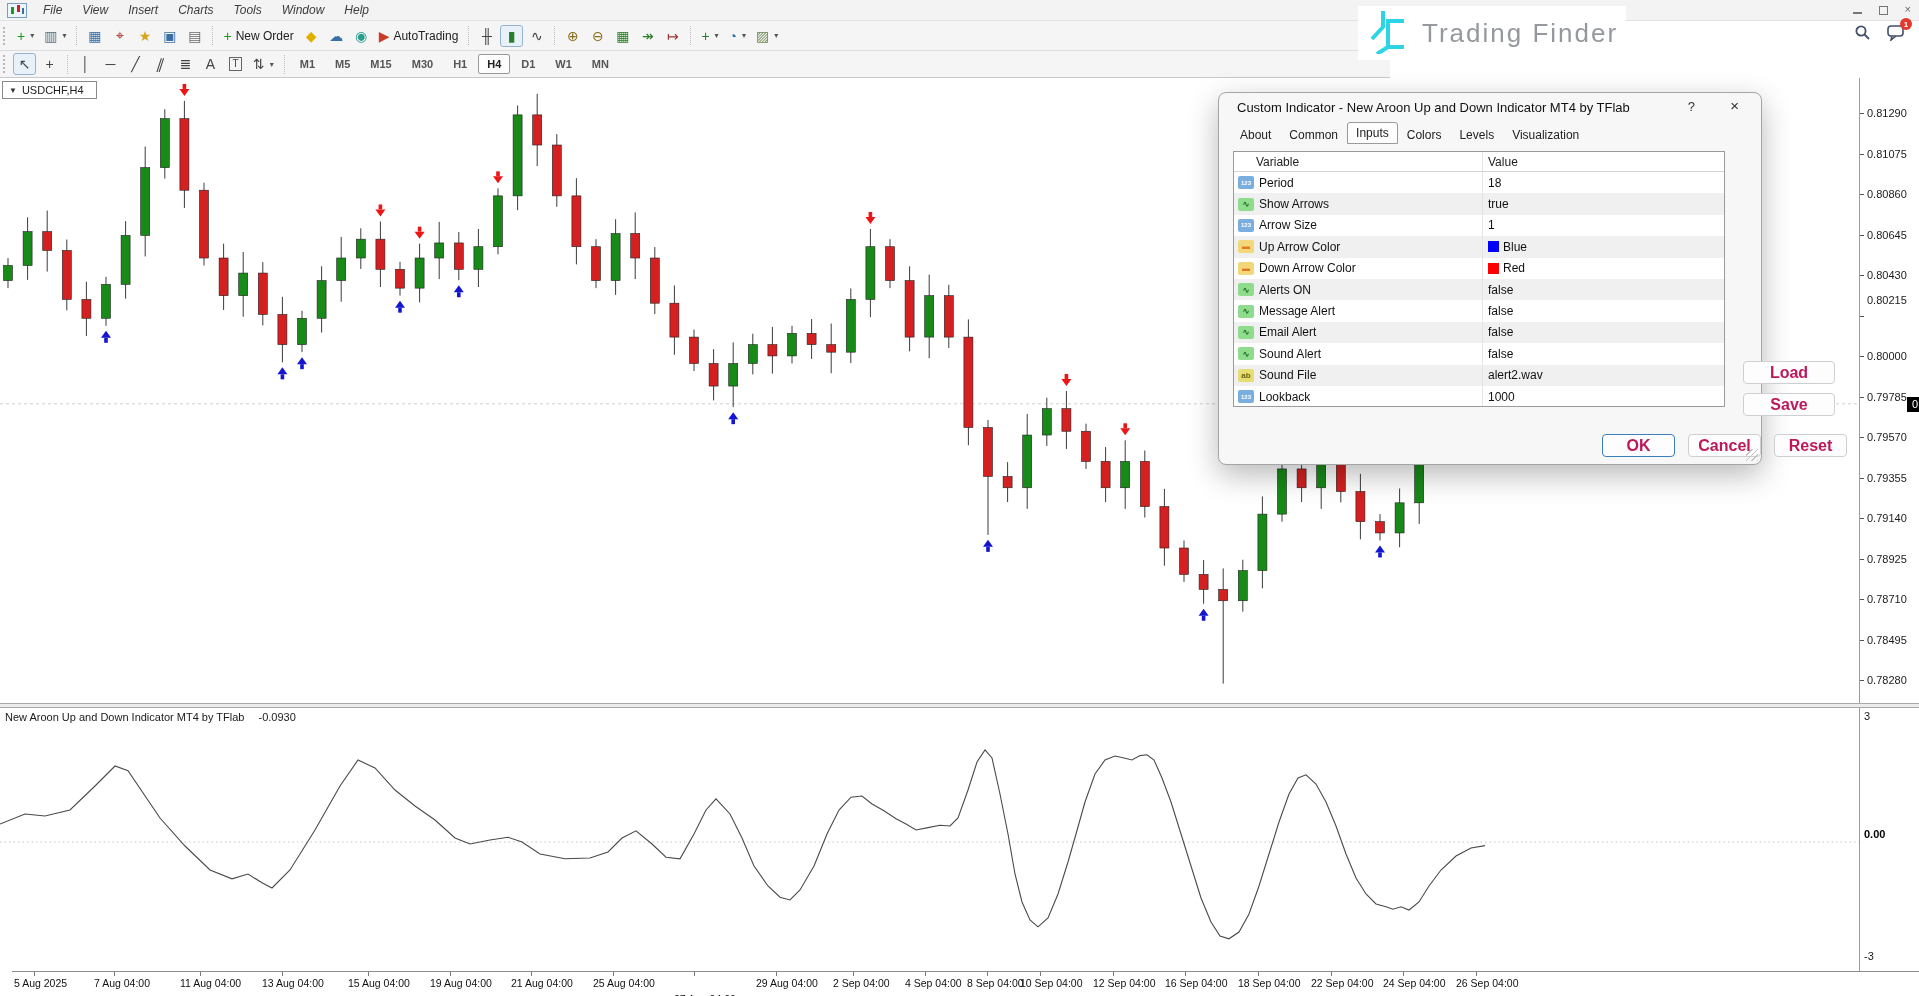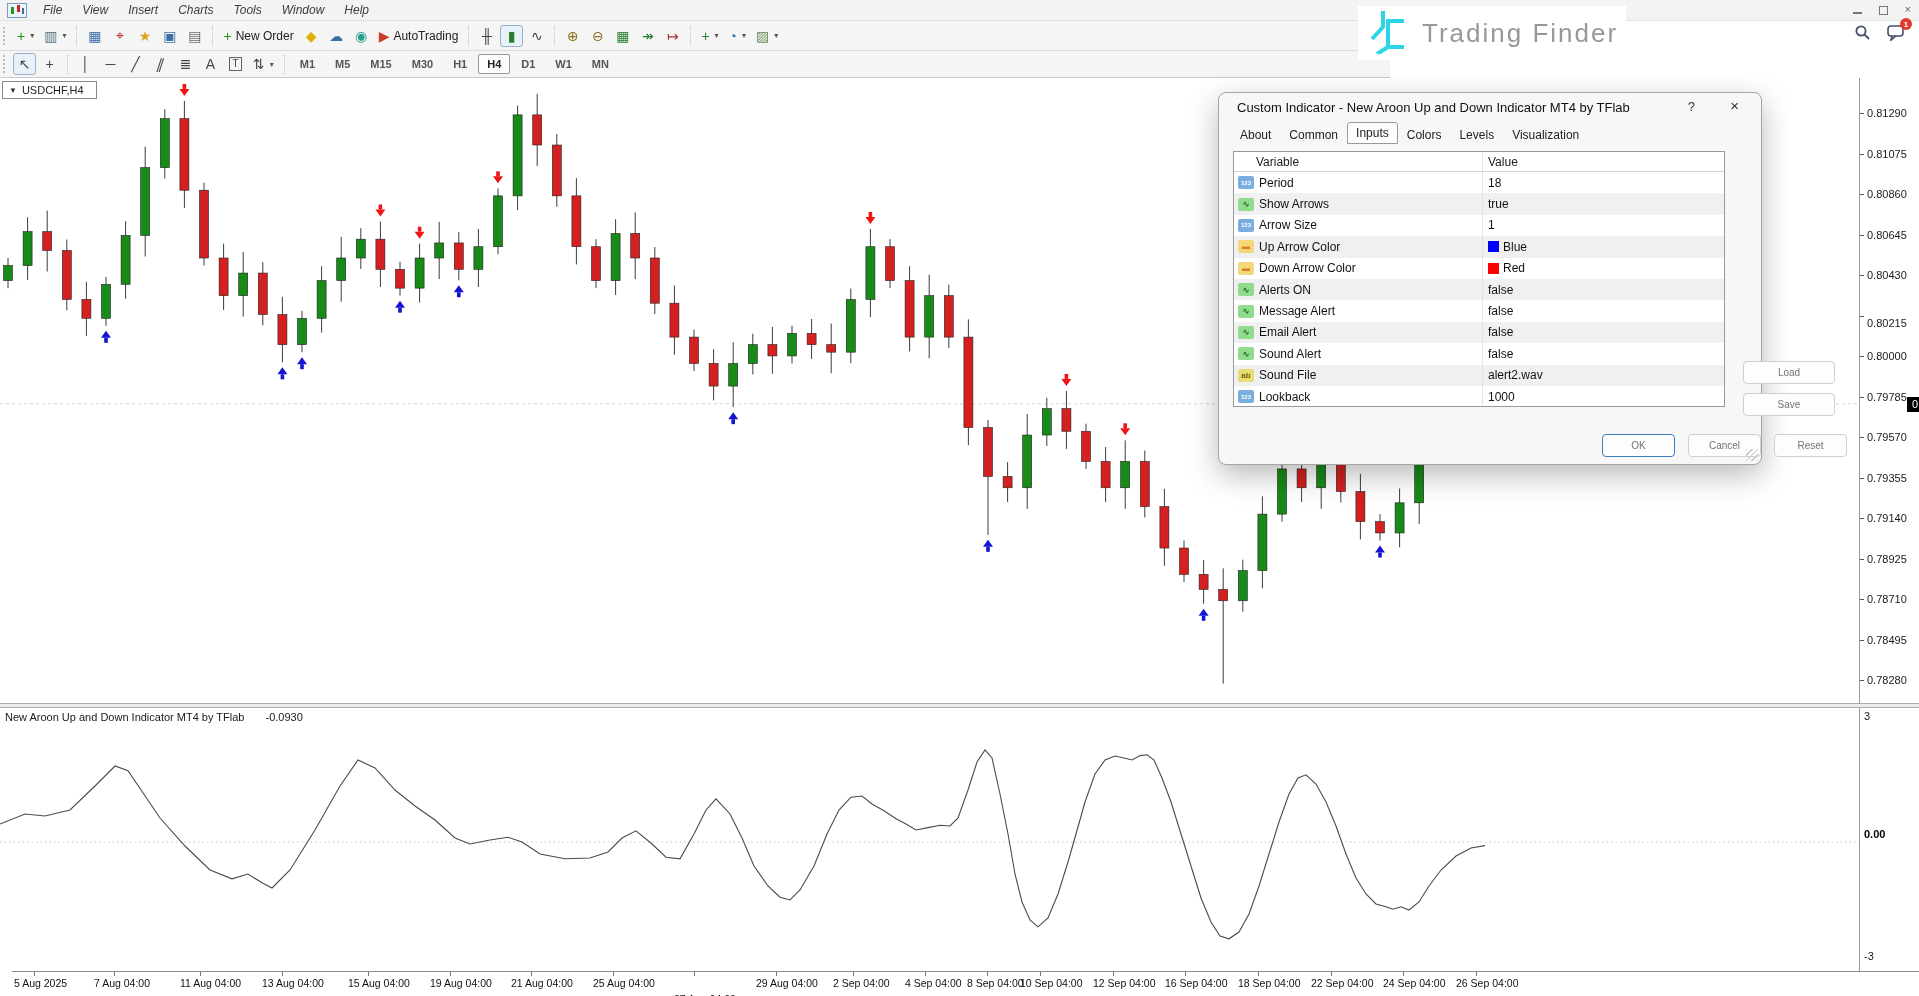--- a/index.html
+++ b/index.html
@@ -37,21 +37,21 @@
   .badge{position:absolute;top:-6px;right:-7px;width:12px;height:12px;border-radius:50%;background:#e23b2e;color:#fff;
          font-size:8px;font-weight:bold;display:flex;align-items:center;justify-content:center;}
   
   .chart{position:absolute;top:78px;left:0;width:1859px;height:625px;background:#fff;z-index:1;}
   .symbol-label{position:absolute;top:3px;left:2px;border:1px solid #8a8a8a;background:#fff;font-size:11px;color:#222;
                 padding:2px 12px 2px 6px;display:flex;align-items:center;gap:5px;z-index:2;}
   .symbol-label .tri{font-size:8px;color:#333;}
   .splitter{position:absolute;top:703px;left:0;width:1919px;height:5px;background:#ececec;
             border-top:1px solid #a9a9a9;border-bottom:1px solid #a9a9a9;z-index:2;}
   .indpanel{position:absolute;top:708px;left:0;width:1859px;height:263px;background:#fff;z-index:1;}
-  .indlabel{position:absolute;top:3px;left:5px;font-size:11px;color:#1a1a1a;display:flex;gap:21px;z-index:2;}
+  .indlabel{position:absolute;top:3px;left:5px;font-size:11px;color:#1a1a1a;display:flex;gap:14px;z-index:2;}
   .dateaxis{position:absolute;top:971px;left:12px;width:1919px;height:25px;background:#fff;border-top:1px solid #8c8c8c;z-index:2;}
   .datelabel{position:absolute;top:5px;font-size:10.5px;color:#111;white-space:nowrap;}
   .datetick{position:absolute;top:0;width:1px;height:4px;background:#777;}
   
   .pricescale{position:absolute;top:78px;right:0;width:60px;height:893px;background:#fff;border-left:1px solid #9a9a9a;z-index:1;}
   .pricelabel{position:absolute;left:7px;font-size:11px;color:#1a1a1a;}
   .pticks{position:absolute;left:0;width:4px;height:1px;background:#555;}
   .curprice{position:absolute;left:0;width:60px;height:15px;background:#000;color:#fff;font-size:11px;
             display:flex;align-items:center;padding-left:5px;margin-left:47px;}
   .indscale{font-weight:normal;}
@@ -75,21 +75,21 @@
   .rowicon{width:16px;height:13px;border-radius:2px;margin:0 5px 0 4px;font-size:6px;font-weight:bold;
            display:flex;align-items:center;justify-content:center;flex:none;}
   .ri-num{background:#7aaede;color:#fff;}
   .ri-bool{background:#8fdc8f;color:#1c6b1c;font-size:9px;}
   .ri-color{background:#f3d87b;color:#e07a1e;font-size:8px;}
   .ri-str{background:#e6de72;color:#6e6210;font-size:8px;}
   .rowlabel{color:#111;}
   .rowval{position:absolute;left:254px;display:flex;align-items:center;gap:4px;color:#111;}
   .swatch{width:11px;height:11px;display:inline-block;}
   .dlg-btn{position:absolute;height:23px;background:#fdfdfd;border:1px solid #cfcfcf;border-radius:4px;
-           font-size:10px;color:#737373;display:flex;align-items:center;justify-content:center;}
+           font-size:16px;color:#be185d;display:flex;align-items:center;justify-content:center;font-weight:bold;}
   .b-load{left:524px;top:268px;width:92px;}
   .b-save{left:524px;top:300px;width:92px;}
   .b-ok{left:383px;top:341px;width:73px;border-color:#3d7ebd;}
   .b-cancel{left:469px;top:341px;width:73px;}
   .b-reset{left:555px;top:341px;width:73px;}
   .grip-corner{position:absolute;right:3px;bottom:3px;width:12px;height:12px;
      background:repeating-linear-gradient(135deg,#c4c4c4 0 1px,transparent 1px 4px);}
 </style>
 </head>
 <body>
@@ -530,21 +530,21 @@
       <span class="pricelabel" style="top: 29px;">0.81290</span>
       <span class="pticks" style="top: 75.5px;"></span>
       <span class="pricelabel" style="top: 69.5px;">0.81075</span>
       <span class="pticks" style="top: 116px;"></span>
       <span class="pricelabel" style="top: 110px;">0.80860</span>
       <span class="pticks" style="top: 156.5px;"></span>
       <span class="pricelabel" style="top: 150.5px;">0.80645</span>
       <span class="pticks" style="top: 197px;"></span>
       <span class="pricelabel" style="top: 191px;">0.80430</span>
       <span class="pticks" style="top: 237.5px;"></span>
-      <span class="pricelabel" style="top: 239px; text-align: right;">0.80215</span>
+      <span class="pricelabel" style="top: 216px; text-align: right;">0.80215</span>
       <span class="pticks" style="top: 278px;"></span>
       <span class="pricelabel" style="top: 272px;">0.80000</span>
       <span class="pticks" style="top: 318.5px;"></span>
       <span class="pricelabel" style="top: 312.5px;">0.79785</span>
       <span class="pticks" style="top: 359px;"></span>
       <span class="pricelabel" style="top: 353px;">0.79570</span>
       <span class="pticks" style="top: 399.5px;"></span>
       <span class="pricelabel" style="top: 393.5px;">0.79355</span>
       <span class="pticks" style="top: 440px;"></span>
       <span class="pricelabel" style="top: 434px;">0.79140</span>

